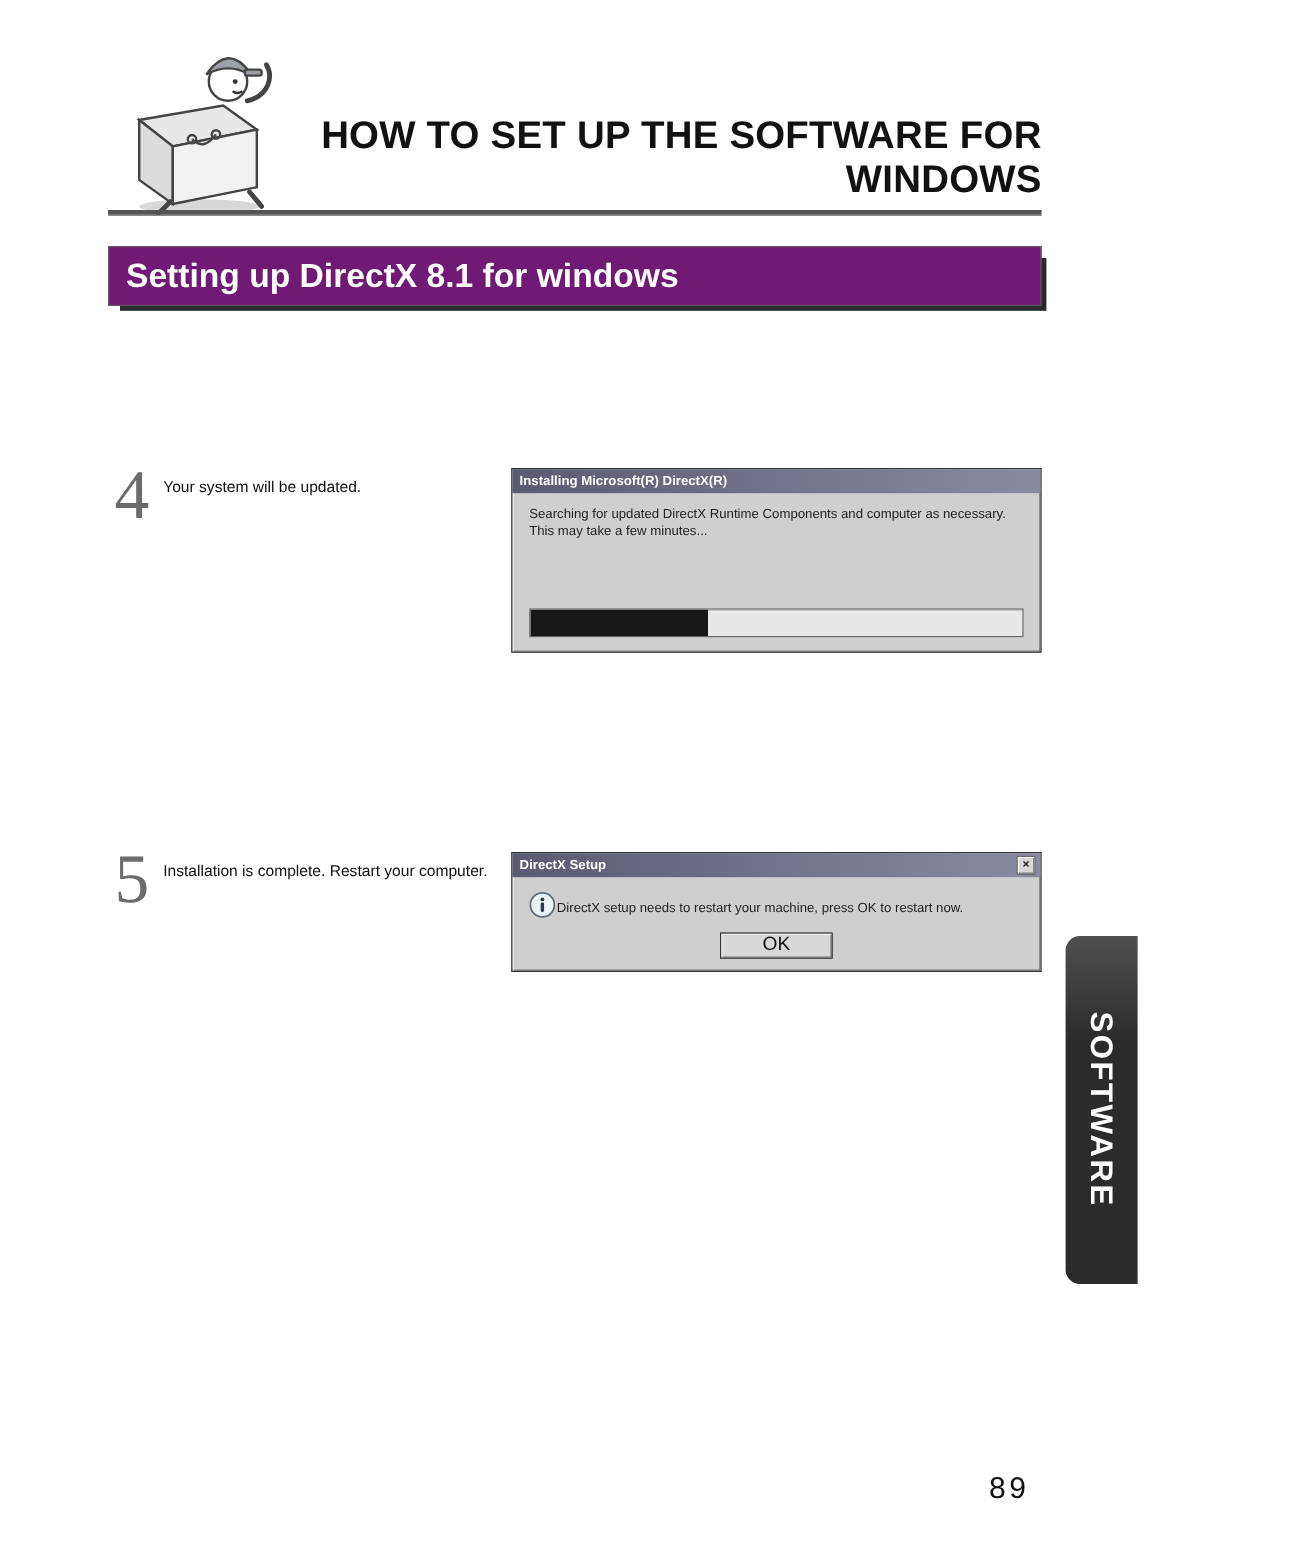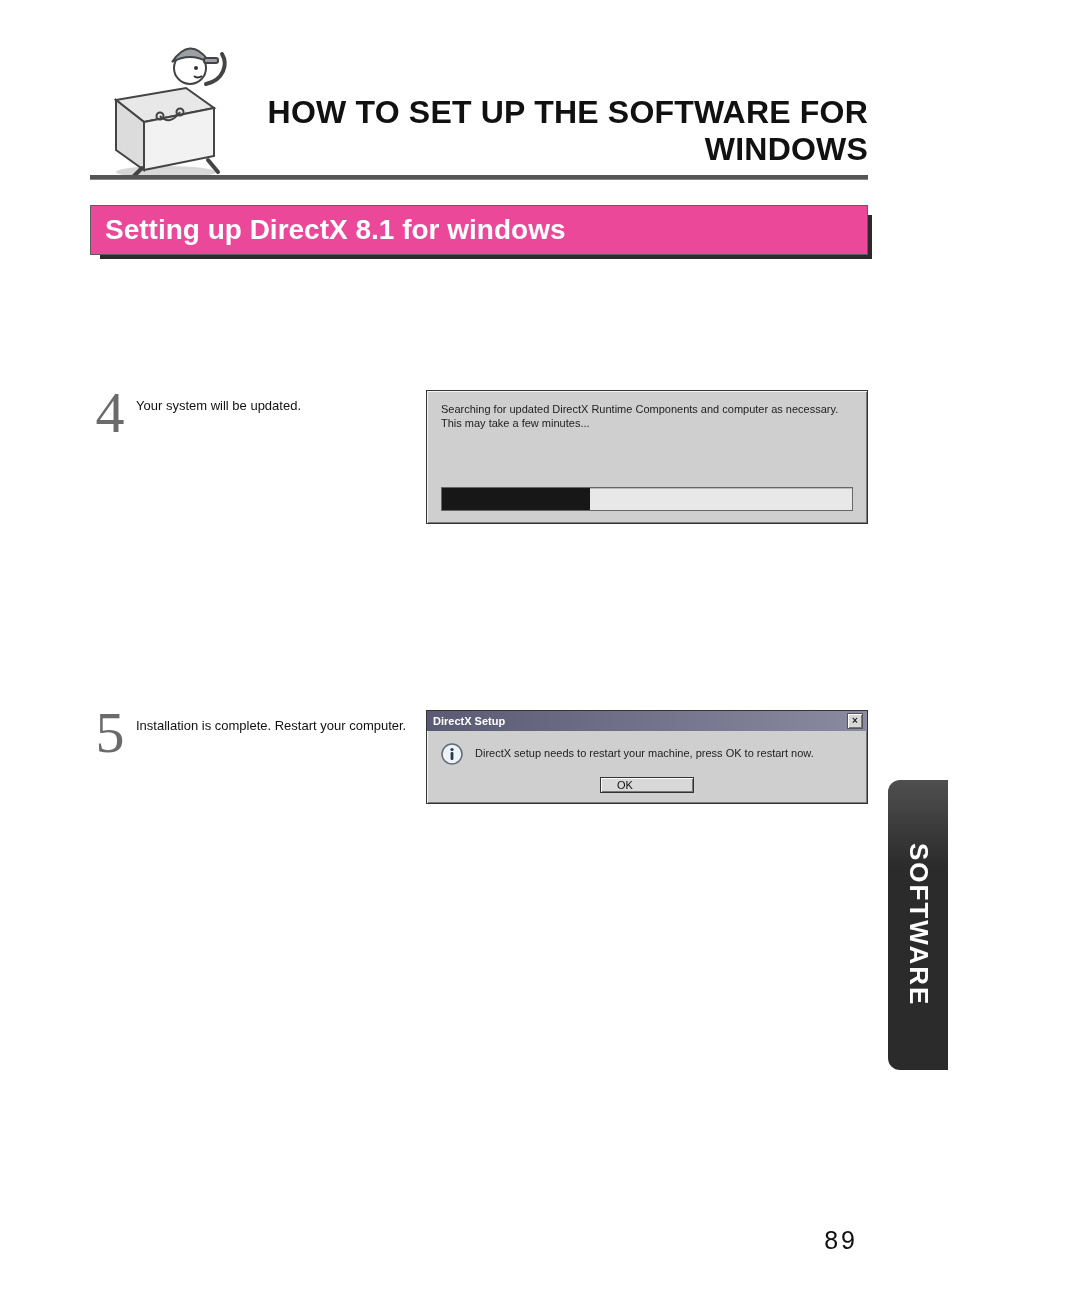--- a/index.html
+++ b/index.html
@@ -74,21 +74,21 @@
     height: 50px;
   }
   .section-bar .shadow {
     position: absolute;
     left: 10px; top: 10px; right: -4px; bottom: -4px;
     background: #2a2a2a;
   }
   .section-bar .face {
     position: absolute;
     inset: 0;
-    background: #ec4899;
+    background: #701a75;
     display: flex;
     align-items: center;
     padding-left: 14px;
     color: #fff;
     font-size: 28px;
     font-weight: 700;
     border: 1px solid #5d5d5d;
   }
 
   
@@ -170,39 +170,40 @@
   }
   .progress .fill {
     position: absolute;
     left: 0; top: 0; bottom: 0;
     width: 36%;
     background: #171717;
   }
 
   .dlg5 .body {
     display: flex;
-    gap: 12px;
-    align-items: center;
+    gap: 1px;
+    align-items: flex-end;
     padding: 12px 14px 8px;
   }
   .info-icon {
     width: 22px; height: 22px; flex: none;
   }
   .btnrow {
     display: flex;
     justify-content: center;
     padding: 4px 0 10px;
   }
   .winbtn {
     min-width: 60px;
     padding: 1px 16px;
-    font-size: 11px;
+    font-size: 16px;
     background: var(--dlg-face2);
     border: 1px solid #333;
     box-shadow: inset 1px 1px 0 #fff, inset -1px -1px 0 #777;
+    text-align: center;
   }
 
   
   .side-tab {
     position: absolute;
     right: 0;
     top: 780px;
     width: 60px;
     height: 290px;
     background: linear-gradient(180deg, var(--tab-bg-light), var(--tab-bg) 30%, var(--tab-bg));
@@ -274,20 +275,23 @@
     <div class="face">
       <span>Setting up DirectX 8.1 for windows</span>
     </div>
   </div>
 
   <div class="step step4">
     <div class="num">4</div>
     <div class="text">Your system will be updated.</div>
     <div class="shot">
       <div class="dlg" style="width:440px;">
+        <div class="tb">
+          <span>Installing Microsoft(R) DirectX(R)</span>
+        </div>
         <div class="body">
           <div class="msg">Searching for updated DirectX Runtime Components and computer as necessary. This may take a few minutes...</div>
           <div class="progress">
             <div class="fill"></div>
           </div>
         </div>
       </div>
     </div>
   </div>
 

